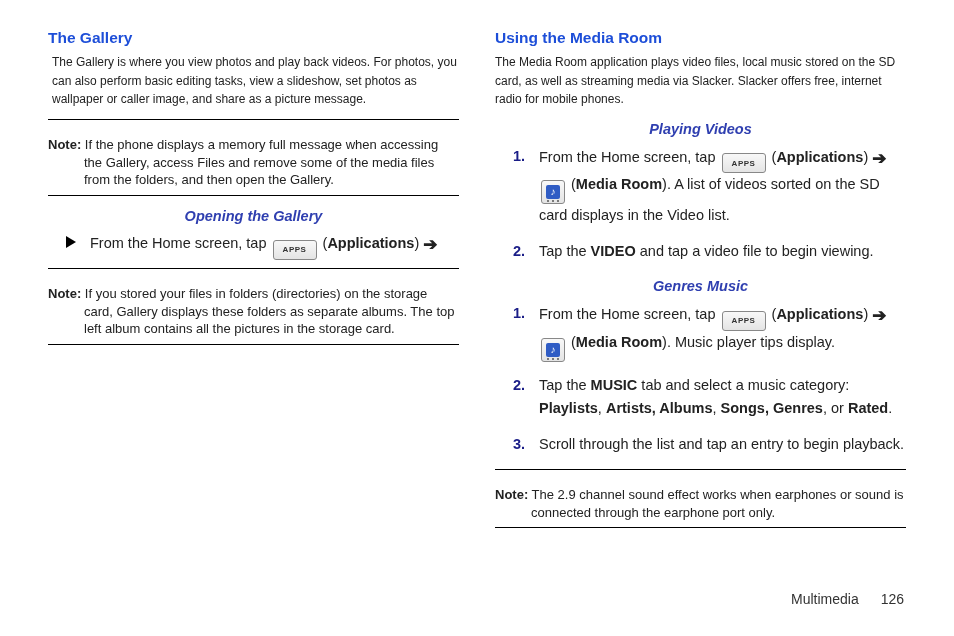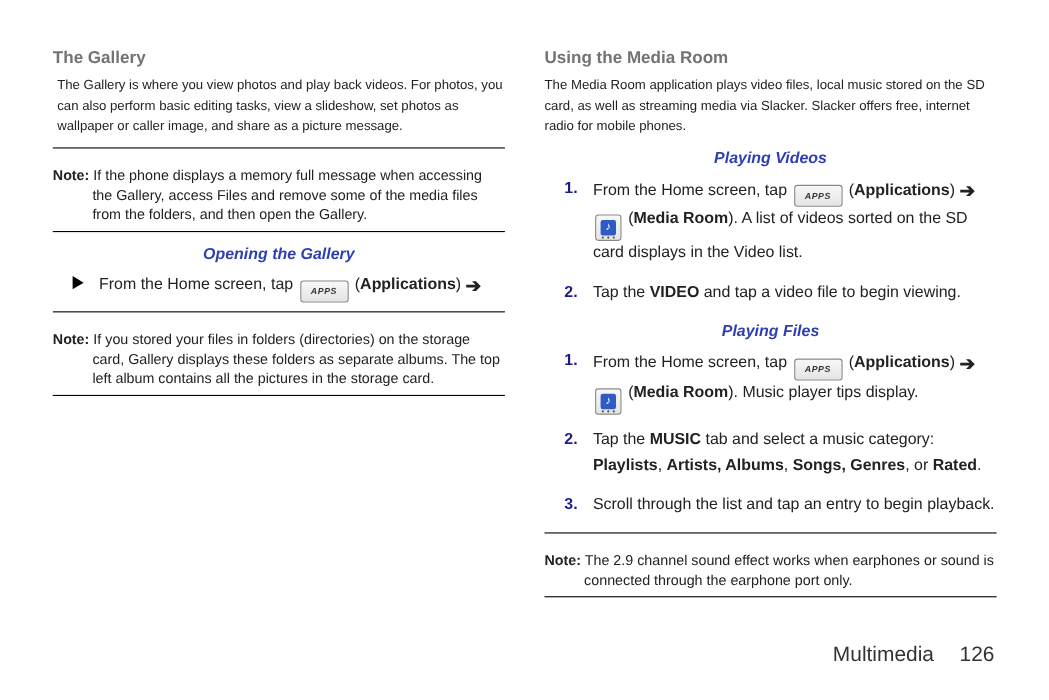--- a/index.html
+++ b/index.html
@@ -19,25 +19,24 @@
     }
     .columns {
       display: flex;
       gap: 36px;
     }
     .col {
       flex: 1;
       min-width: 0;
     }
     .sect-hd {
-      color: #737373;
+      color: #1d4ed8;
       font-weight: bold;
       font-size: 15.5px;
       margin-bottom: 4px;
-      margin-top: 15px;
     }
     .subsect-hd {
       color: #2f3fb0;
       font-style: italic;
       font-weight: bold;
       font-size: 14.5px;
       margin-top: 8px;
       margin-bottom: 4px;
       text-align: center;
     }
@@ -116,21 +115,20 @@
       height: 20px;
       border: 1px solid #888;
       border-radius: 3px;
       background: linear-gradient(#f8f8f8, #e4e4e4);
       font-size: 8px;
       font-weight: bold;
       letter-spacing: 0.5px;
       color: #333;
       vertical-align: -4px;
       margin: 0 2px;
-      font-style: italic;
     }
     .gallery-icon {
       display: inline-block;
       width: 22px;
       height: 22px;
       border: 1px solid #b6932a;
       background: repeating-linear-gradient(45deg, #fce27a 0 4px, #f3c93b 4px 8px);
       border-radius: 3px;
       vertical-align: -5px;
       margin: 0 2px;
@@ -178,21 +176,21 @@
     .i { font-style: italic; }
     .arrow {
       font-weight: bold;
       font-size: 17px;
       vertical-align: -2px;
     }
     .footer {
       position: absolute;
       bottom: 26px;
       right: 50px;
-      font-size: 19px;
+      font-size: 14px;
       color: #333;
     }
     .footer .pg {
       margin-left: 18px;
     }
   </style>
 </head>
 <body>
 
 <div class="columns">
@@ -249,21 +247,21 @@
               <span></span>
             </span>
           </span>
         (<span class="b">Media Room</span><span>). A list of videos sorted on the SD card displays in the Video list.</span>
       </li>
       <li>
         <span>Tap the </span><span class="b">VIDEO</span><span> and tap a video file to begin viewing.</span>
       </li>
     </ol>
 
-    <div class="subsect-hd">Playing Files</div>
+    <div class="subsect-hd">Genres Music</div>
 
     <ol class="num">
       <li>
         <span>From the Home screen, tap </span>
         <span class="apps-icon">APPS</span>
         (<span class="b">Applications</span>) <span class="arrow">➔</span>
         <span class="media-icon">
             <span class="note-sq">♪</span>
             <span class="dots">
               <span></span>

